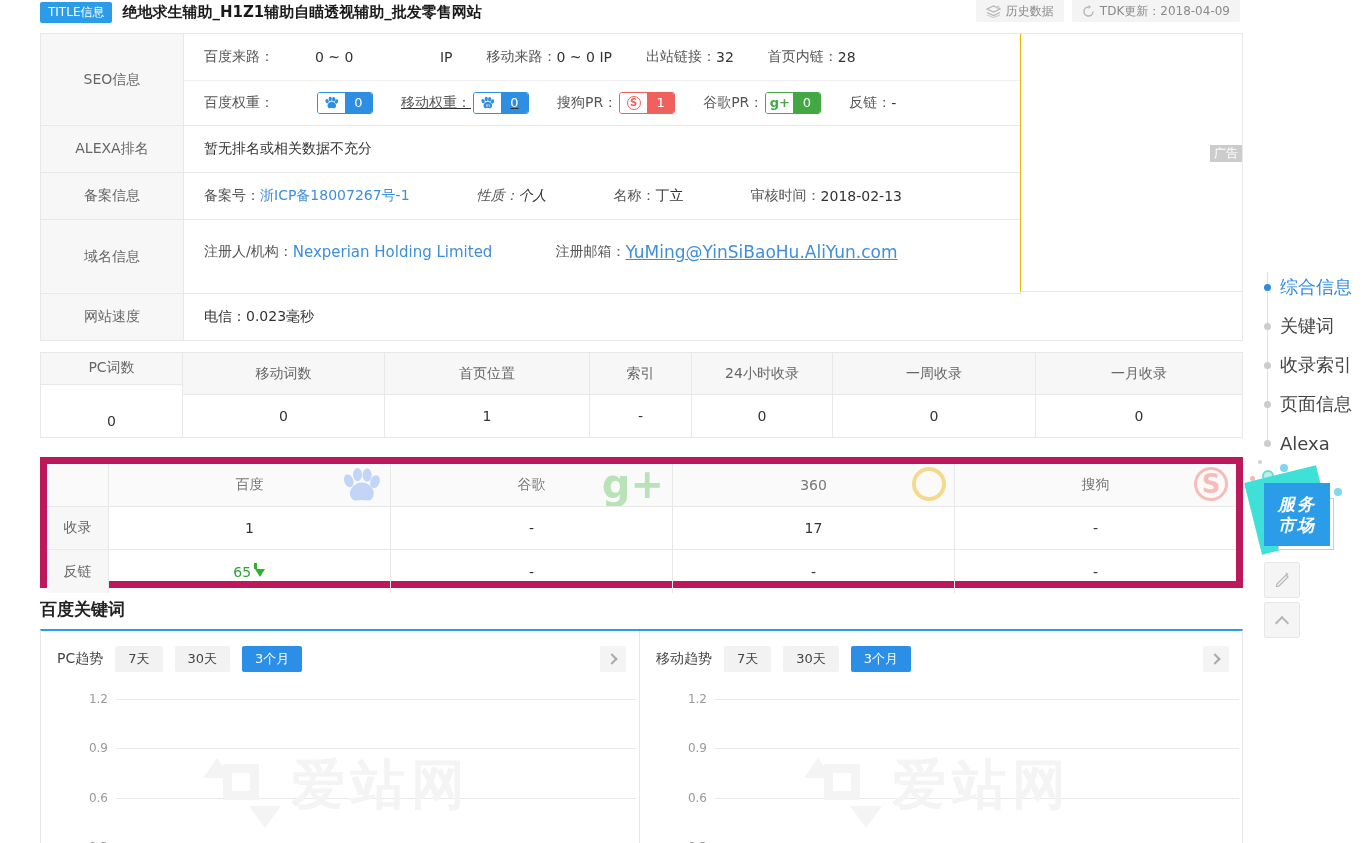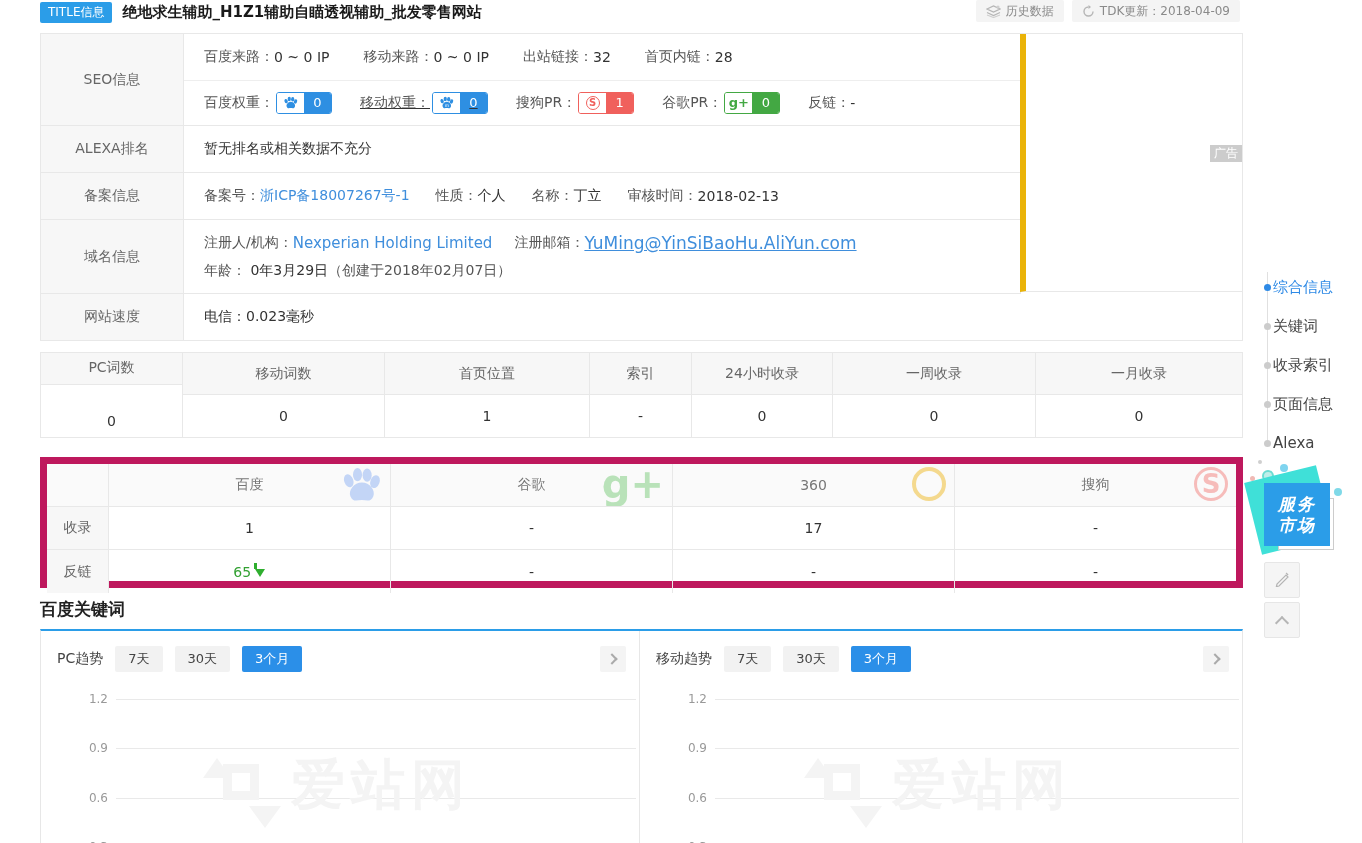--- a/index.html
+++ b/index.html
@@ -22,21 +22,21 @@
   .hdr-btn svg { display:block; }
 
   
   .info-table { position:absolute; left:0; top:33px; width:1203px; height:308px;
     border:1px solid #e8e8e8; background:#fff; }
   .trow { display:flex; width:980px; border-bottom:1px solid #e8e8e8; border-right:1px solid #e8e8e8; }
   .trow.last { width:1201px; border-right:none; border-bottom:none; }
   .tlabel { width:143px; flex:0 0 143px; background:#f7f7f7; border-right:1px solid #e8e8e8;
     display:flex; align-items:center; justify-content:center; color:#666; font-size:14px; }
   .tcontent { flex:1; display:flex; flex-direction:column; justify-content:center; }
-  .cline { display:flex; align-items:center; padding-left:20px; }
+  .cline { display:flex; align-items:center; padding-left:20px;gap:41px; }
   .kv { display:flex; align-items:center; margin-right:34px; white-space:nowrap; }
   .kv .k { color:#555; }
   .kv .v { color:#333; }
   .v-red { color:#f03c3c; }
   .v-blue { color:#3f8edc; }
   .link { color:#3f8edc; text-decoration:none; cursor:pointer; }
   .link.u { text-decoration:underline; font-size:17px; }
   .seo-sub { height:45px; display:flex; align-items:center; }
   .seo-sub + .seo-sub { border-top:1px solid #eee; }
 
@@ -45,21 +45,21 @@
   .wbadge .ic { width:27px; background:#fff; display:flex; align-items:center; justify-content:center; }
   .wbadge .num { width:27px; color:#fff; display:flex; align-items:center; justify-content:center; font-size:13px; }
   .wbadge.blue { border-color:#2e8fe2; } .wbadge.blue .num { background:#2e8fe2; }
   .wbadge.red { border-color:#f0605c; } .wbadge.red .num { background:#f0605c; }
   .wbadge.green { border-color:#43a843; } .wbadge.green .num { background:#43a843; }
   .s-circle { width:14px; height:14px; border-radius:50%; border:1.5px solid #f0605c; color:#f0605c;
     font-size:10px; font-weight:bold; display:flex; align-items:center; justify-content:center; }
   .gplus { color:#43a843; font-weight:bold; font-size:13px; line-height:1; }
 
   .ad-box { position:absolute; top:0; right:0; width:222px; height:258px; background:#fff;
-    border-left:6px solid #eab308; border-bottom:1px solid #e8e8e8; }
+    border-left:1px solid #eab308; border-bottom:1px solid #e8e8e8; }
   .ad-tag { position:absolute; right:0; top:111px; background:#ccc; color:#fff; font-size:12px;
     padding:0 4px; height:17px; line-height:17px; }
 
   
   .stats-table { position:absolute; left:0; top:352px; width:1203px; height:86px;
     border:1px solid #e8e8e8; display:flex; }
   .scol { display:flex; flex-direction:column; border-right:1px solid #e8e8e8; }
   .scol:last-child { border-right:none; }
   .scol .sh { height:42px; background:#f7f7f7; border-bottom:1px solid #e8e8e8; color:#666;
     display:flex; align-items:center; justify-content:center; }
@@ -108,21 +108,21 @@
     border-right:14px solid transparent; border-bottom:20px solid #f4f4f4; }
   .wm-t2 { position:absolute; right:-8px; bottom:-10px; width:0; height:0; border-left:16px solid transparent;
     border-right:16px solid transparent; border-top:22px solid #f4f4f4; }
   .wm-text { font-size:54px; font-weight:bold; color:#f4f4f4; letter-spacing:6px; white-space:nowrap; }
 
   
   .side-nav { position:absolute; left:1258px; top:258px; width:100px; }
   .nav-line { position:absolute; left:9px; top:14px; height:172px; border-left:1px solid #e0e0e0; }
   .nav-item { position:absolute; left:0; display:flex; align-items:center; cursor:pointer; height:16px; }
   .nav-dot { width:7px; height:7px; border-radius:50%; background:#ccc; margin-left:6px; flex:0 0 auto; }
-  .nav-label { margin-left:2px; font-size:15px; color:#444; white-space:nowrap; }
+  .nav-label { margin-left:9px; font-size:18px; color:#444; white-space:nowrap; }
   .nav-item.active .nav-dot { background:#2e8ae6; }
   .nav-item.active .nav-label { color:#2e8ae6; }
 
   .market { position:absolute; left:1246px; top:460px; width:110px; height:100px; cursor:pointer; }
   .mk-cyan { position:absolute; left:6px; top:13px; width:74px; height:74px; background:#3fe0d8; transform:rotate(-14deg); }
   .mk-white { position:absolute; left:32px; top:38px; width:56px; height:52px; background:#fff; border:1px solid #ccc; }
   .mk-blue { position:absolute; left:18px; top:23px; width:66px; height:63px; background:#2b9de8;
     display:flex; flex-direction:column; align-items:center; justify-content:center; }
   .mk-line { color:#fff; font-weight:bold; font-style:italic; font-size:17px; line-height:21px; letter-spacing:2px; }
   .deco { position:absolute; border-radius:50%; }
@@ -267,21 +267,21 @@
     </div>
 
     <div class="trow" style="height:47px;">
       <div class="tlabel">备案信息</div>
       <div class="tcontent">
         <div class="cline">
           <span class="kv" style="margin-right:26px;">
             <span class="k">备案号：</span>
             <a class="link">浙ICP备18007267号-1</a>
           </span>
-          <span class="kv" style="margin-right:26px;">
+          <span class="kv" style="margin-right:26px;font-style:italic;">
             <span class="k">性质：</span>
               <span class="v">个人</span>
           </span>
           <span class="kv" style="margin-right:26px;">
             <span class="k">名称：</span>
               <span class="v">丁立</span>
           </span>
           <span class="kv">
             <span class="k">审核时间：</span>
               <span class="v">2018-02-13</span>
@@ -294,27 +294,20 @@
       <div class="tlabel">域名信息</div>
       <div class="tcontent">
         <div class="cline" style="margin-bottom:9px;">
           <span class="kv" style="margin-right:22px;">
             <span class="k">注册人/机构：</span>
             <a class="link" style="font-size:15px;">Nexperian Holding Limited</a>
           </span>
           <span class="kv">
             <span class="k">注册邮箱：</span>
             <a class="link u">YuMing@YinSiBaoHu.AliYun.com</a>
-          </span>
-        </div>
-        <div class="cline">
-          <span class="kv">
-            <span class="k">年龄：</span>&nbsp;
-            <span class="v">0年3月29日</span>
-            <span class="v" style="color:#555;">（创建于2018年02月07日）</span>
           </span>
         </div>
       </div>
     </div>
 
     <div class="trow last" style="height:46px;">
       <div class="tlabel">网站速度</div>
       <div class="tcontent">
           <div class="cline">
             <span class="v">电信：0.023毫秒</span>

